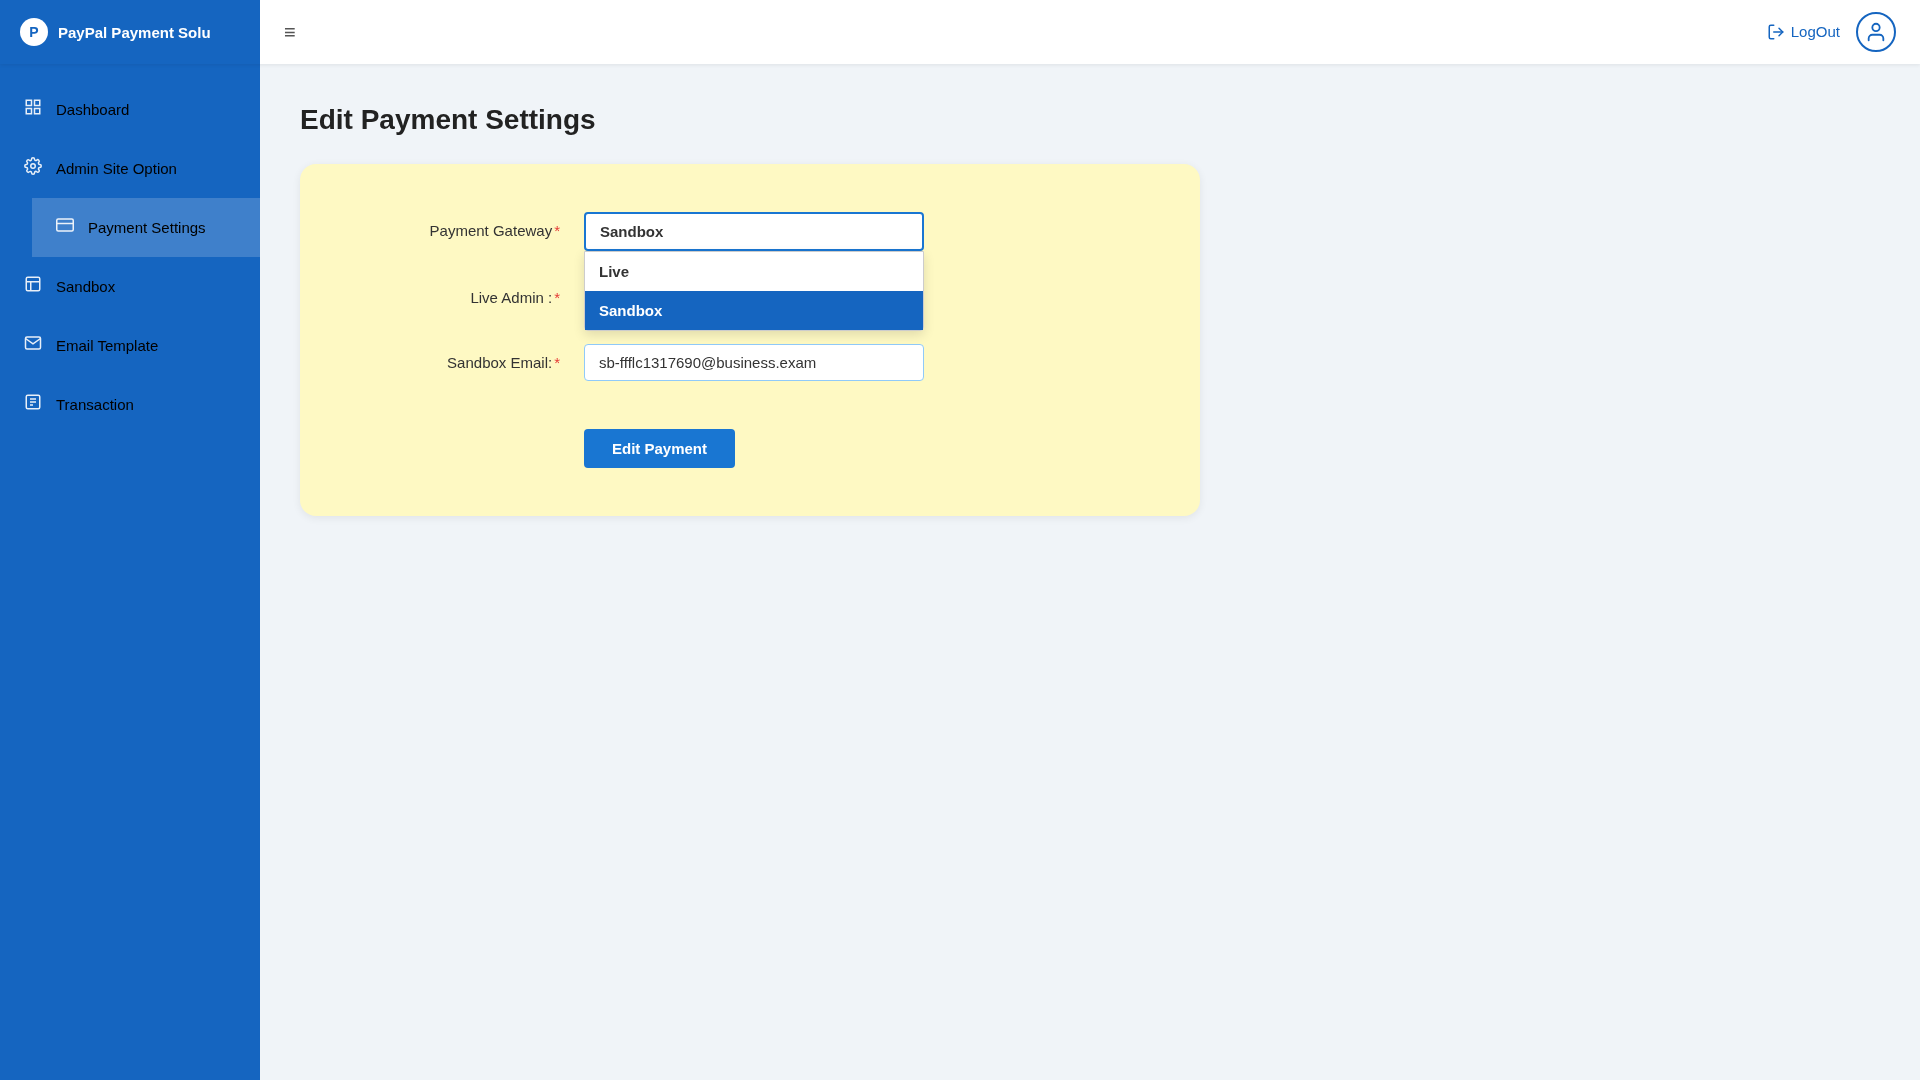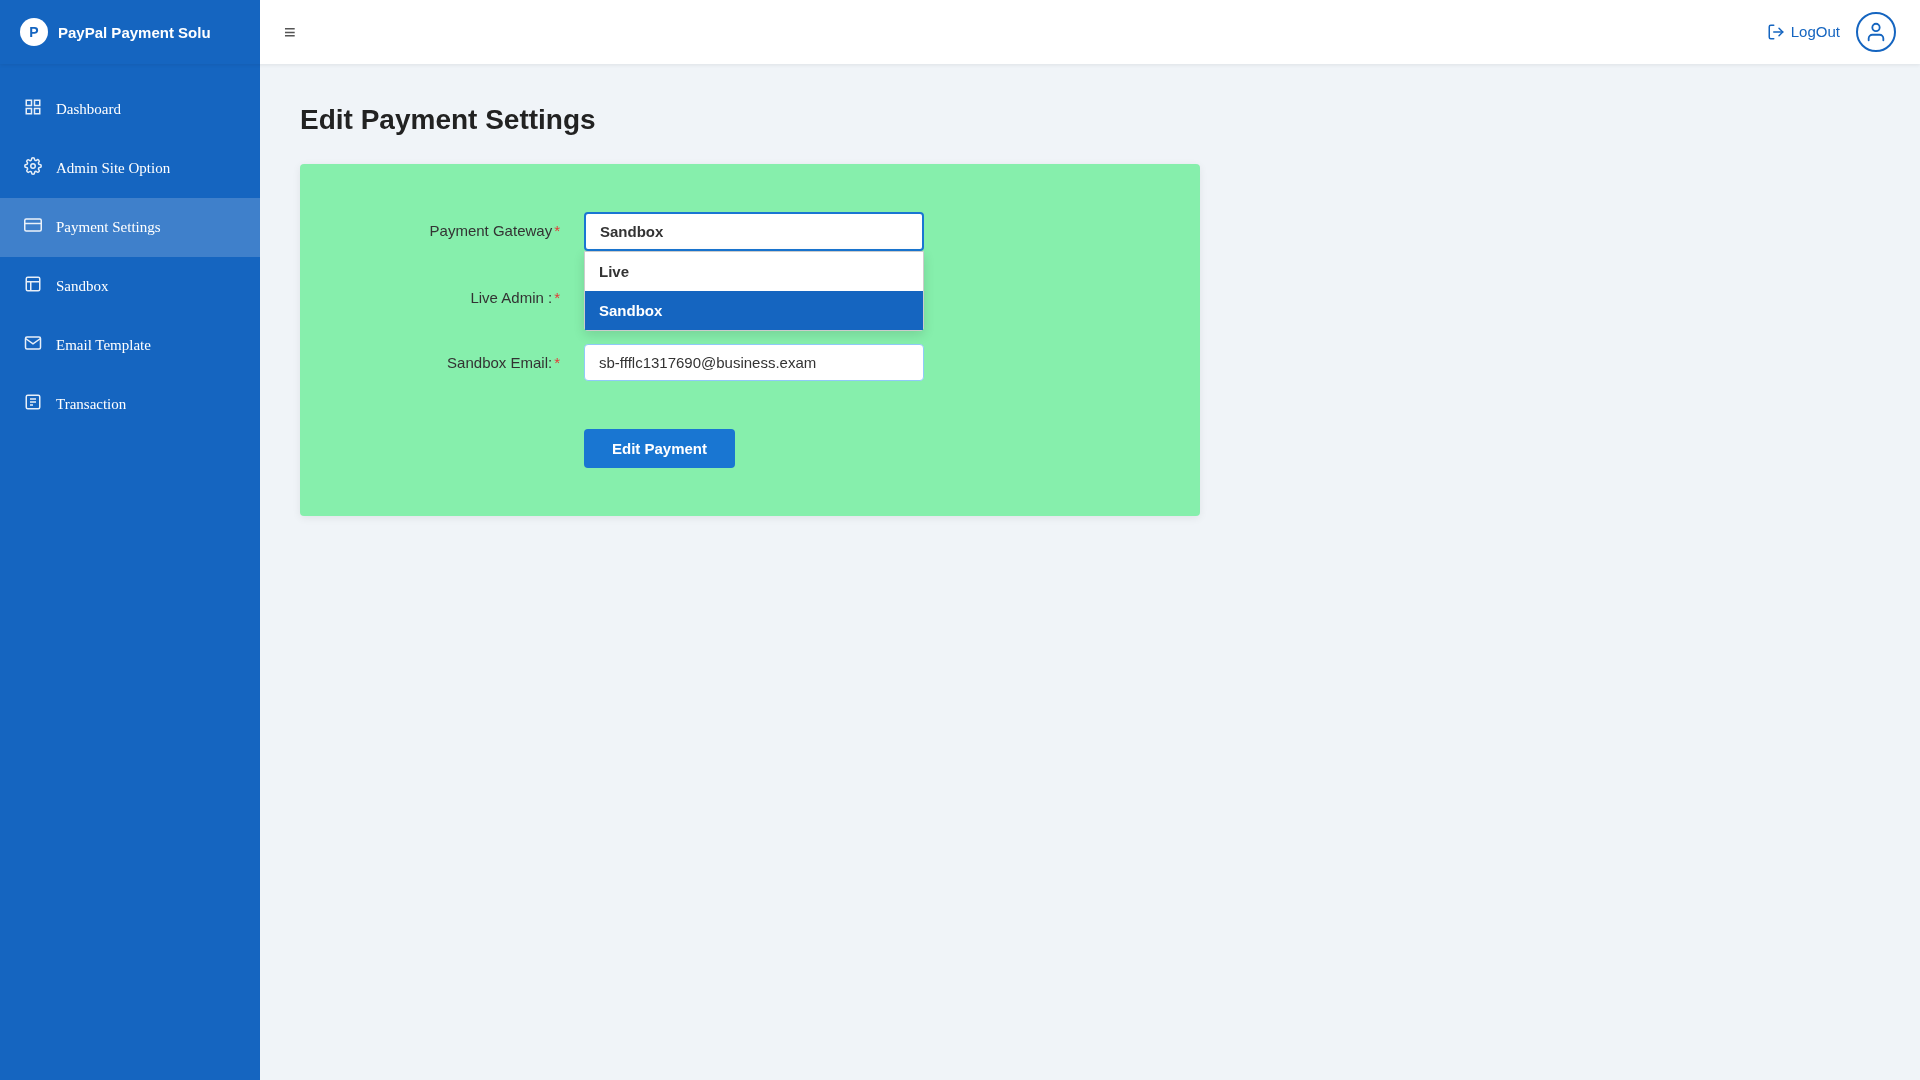--- a/index.html
+++ b/index.html
@@ -104,28 +104,27 @@
       width: 260px;
       background: #1565c0;
       flex-shrink: 0;
       padding-top: 16px;
     }
     .sidebar-item {
       display: flex;
       align-items: center;
       gap: 14px;
       padding: 18px 24px;
-      color: #ffffff;
+      color: #000000;
       cursor: pointer;
       font-size: 15px;
       font-weight: 500;
       transition: background 0.15s;
-      font-family: Liberation Serif, serif;
-    }
-    .sidebar-item.active { background: rgba(255,255,255,0.18); }
+    }
+    .sidebar-item.active { background: rgba(255,255,255,0.18); margin-left: 32px; }
     .sidebar-icon {
       font-size: 18px;
       opacity: 0.9;
       flex-shrink: 0;
     }
 
     
     .main-content {
       flex: 1;
       padding: 40px 40px;
@@ -133,22 +132,22 @@
     }
     .page-title {
       font-size: 28px;
       font-weight: 700;
       color: #222;
       margin-bottom: 28px;
     }
 
     
     .form-card {
-      background: #86efac;
-      border-radius: 4px;
+      background: #fef9c3;
+      border-radius: 16px;
       box-shadow: 0 2px 8px rgba(0,0,0,0.07);
       padding: 48px 80px 48px 80px;
       max-width: 900px;
     }
     .form-row {
       display: flex;
       align-items: flex-start;
       margin-bottom: 28px;
       gap: 24px;
       position: relative;

